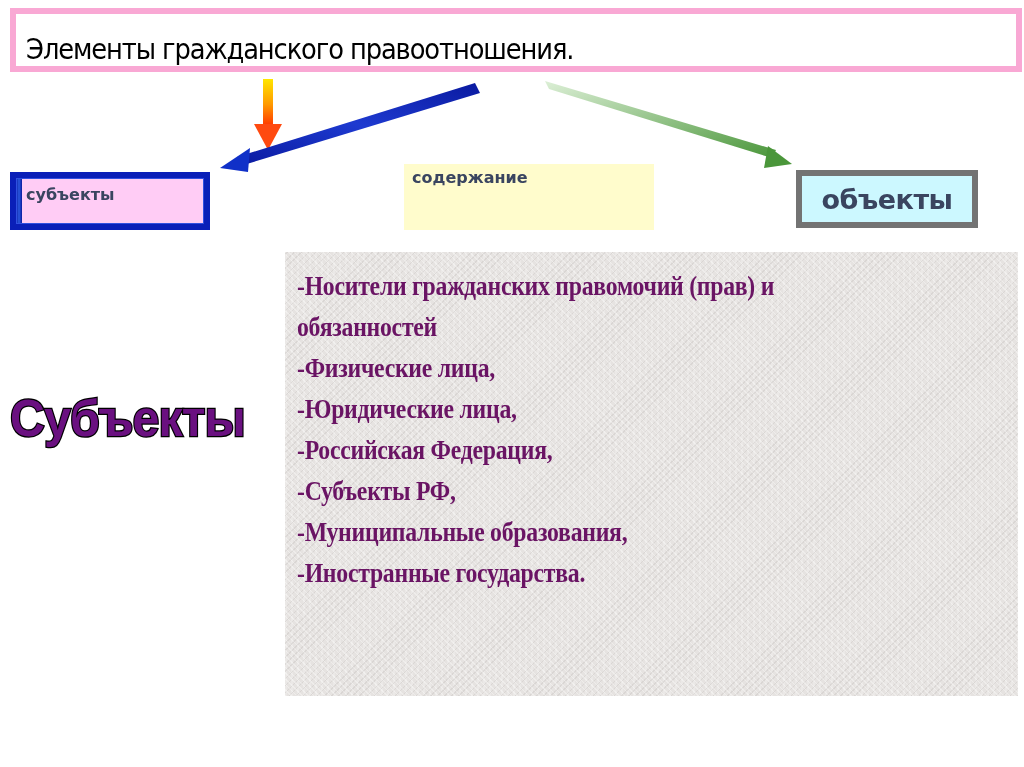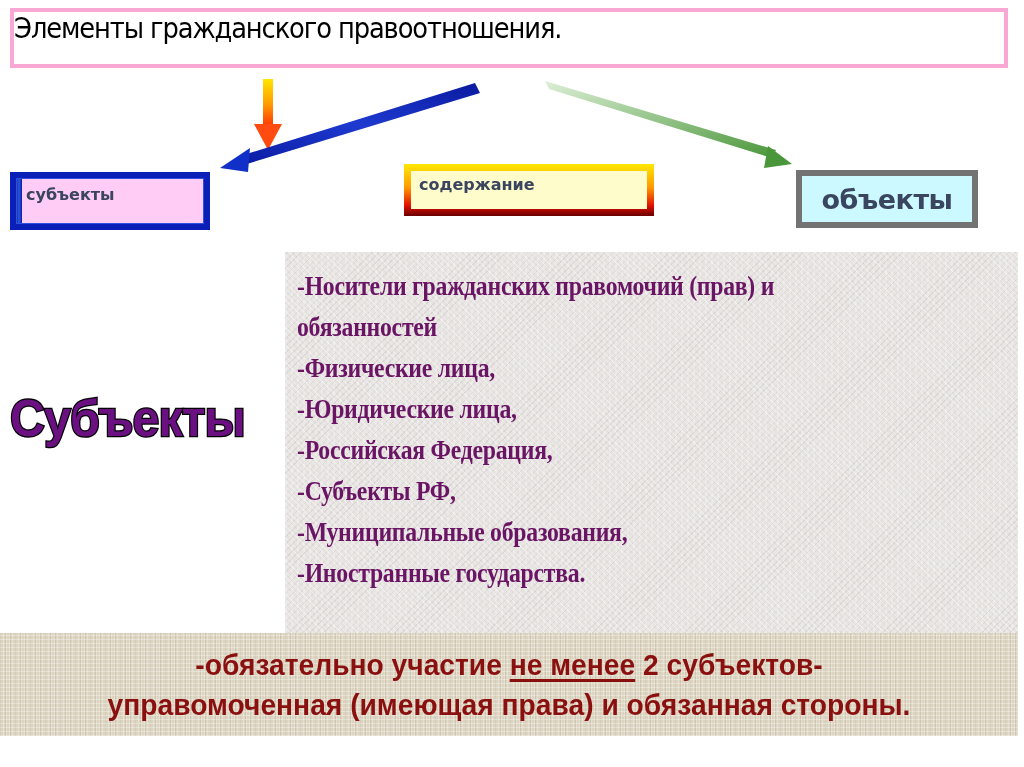--- a/index.html
+++ b/index.html
@@ -17,25 +17,25 @@
     width: 1024px;
     height: 767px;
     background: #ffffff;
   }
   .title-box {
     position: absolute;
     left: 10px;
     top: 8px;
     width: 990px;
     height: 52px;
-    border: 4px solid #f9a8d4;
+    border: 6px solid #f9a8d4;
     background: #ffffff;
     display: flex;
-    align-items: flex-start;
-    padding-left: 0;
+    align-items: flex-end;
+    padding-left: 10px;
     box-sizing: content-box;
   }
   .title-text {
     font-family: "DejaVu Sans", sans-serif;
     font-size: 28px;
     color: #000000;
     letter-spacing: -1.2px;
     transform: scaleX(0.92);
     transform-origin: left center;
     white-space: nowrap;
@@ -64,24 +64,24 @@
     font-family: "DejaVu Sans", sans-serif;
     font-weight: bold;
     font-size: 16px;
     color: #3a4560;
   }
   .box-content {
     position: absolute;
     left: 404px;
     top: 164px;
     width: 250px;
-    height: 52px;
-    box-sizing: border-box;
-    padding: 7px;
+    height: 66px;
+    box-sizing: border-box;
     background: linear-gradient(180deg, #ffe800 0%, #ff9a00 45%, #e01000 80%, #6a0000 100%);
+    border-radius: 17px;
   }
   .box-content .inner {
     width: 100%;
     height: 100%;
     background: #fffccc;
     box-sizing: border-box;
     padding: 4px 0 0 8px;
   }
   .box-content .lbl {
     font-family: "DejaVu Sans", sans-serif;
@@ -243,18 +243,14 @@
     <div class="line">-Носители гражданских правомочий (прав) и</div>
     <div class="line">обязанностей</div>
     <div class="line">-Физические лица,</div>
     <div class="line">-Юридические лица,</div>
     <div class="line">-Российская Федерация,</div>
     <div class="line">-Субъекты РФ,</div>
     <div class="line">-Муниципальные образования,</div>
     <div class="line">-Иностранные государства.</div>
   </div>
 
-  <div class="banner">
-    <span class="bline"><span>-обязательно участие </span><span class="u">не менее</span><span> 2 субъектов-</span></span>
-    <span class="bline">управомоченная (имеющая права)  и обязанная стороны.</span>
-  </div>
 
 </div>
 
 </body></html>

